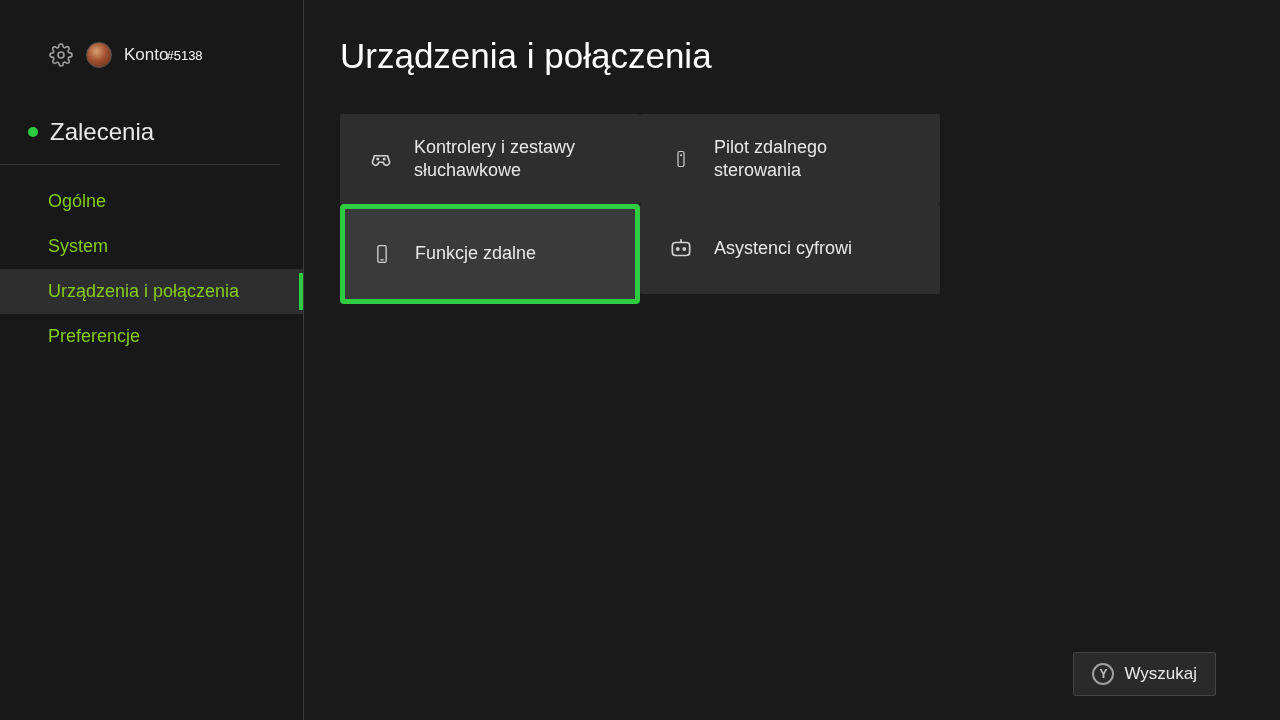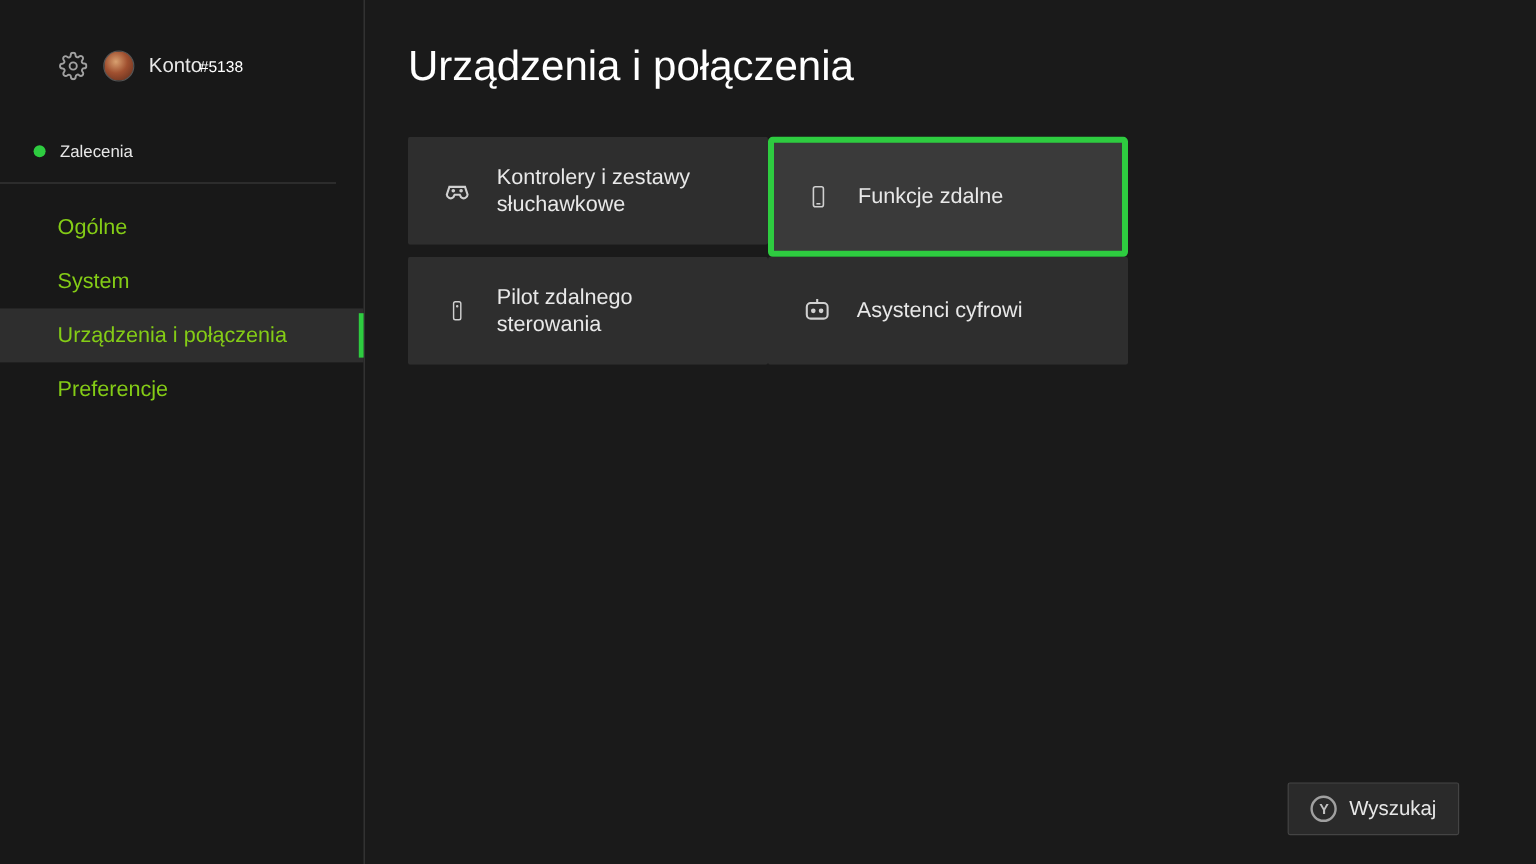--- a/index.html
+++ b/index.html
@@ -53,21 +53,21 @@
     .usertag {
       font-size: 13px;
       color: #ffffff;
       margin-left: -2px;
     }
     .nav-rec {
       display: flex;
       align-items: center;
       gap: 12px;
       padding: 12px 0 12px 28px;
-      font-size: 14px;
+      font-size: 24px;
       color: #e8e8e8;
       cursor: pointer;
     }
     .green-dot {
       width: 10px;
       height: 10px;
       border-radius: 50%;
       background: #2ecc40;
     }
     .divider {
@@ -215,38 +215,38 @@
           <svg viewBox="0 0 24 24" width="26" height="26" fill="none" stroke="currentColor" stroke-width="1.6">
             <path d="M6 9h12l2 6a3 3 0 0 1-5 2l-1-2H10l-1 2a3 3 0 0 1-5-2l2-6z"></path>
             <circle cx="9" cy="12" r="0.6" fill="currentColor"></circle>
             <circle cx="15" cy="12" r="0.6" fill="currentColor"></circle>
           </svg>
         </span>
         <span class="tile-label">Kontrolery i zestawy słuchawkowe</span>
       </div>
 
 
+      <div class="tile">
+        <span class="tile-icon">
+          <svg viewBox="0 0 24 24" width="18" height="28" fill="none" stroke="currentColor" stroke-width="1.6">
+            <rect x="8" y="2" width="8" height="20" rx="2"></rect>
+            <circle cx="12" cy="7" r="0.6" fill="currentColor"></circle>
+          </svg>
+        </span>
+        <span class="tile-label">Pilot zdalnego sterowania</span>
+      </div>
+
       <div class="tile focused">
         <span class="tile-icon">
           <svg viewBox="0 0 24 24" width="20" height="26" fill="none" stroke="currentColor" stroke-width="1.6">
             <rect x="7" y="2" width="10" height="20" rx="2"></rect>
             <line x1="10" y1="19" x2="14" y2="19"></line>
           </svg>
         </span>
         <span class="tile-label">Funkcje zdalne</span>
-      </div>
-
-      <div class="tile">
-        <span class="tile-icon">
-          <svg viewBox="0 0 24 24" width="18" height="28" fill="none" stroke="currentColor" stroke-width="1.6">
-            <rect x="8" y="2" width="8" height="20" rx="2"></rect>
-            <circle cx="12" cy="7" r="0.6" fill="currentColor"></circle>
-          </svg>
-        </span>
-        <span class="tile-label">Pilot zdalnego sterowania</span>
       </div>
 
       <div class="tile">
         <span class="tile-icon">
           <svg viewBox="0 0 24 24" width="26" height="26" fill="none" stroke="currentColor" stroke-width="1.6">
             <rect x="4" y="6" width="16" height="12" rx="3"></rect>
             <circle cx="9" cy="12" r="1" fill="currentColor"></circle>
             <circle cx="15" cy="12" r="1" fill="currentColor"></circle>
             <line x1="12" y1="3" x2="12" y2="6"></line>
           </svg>

